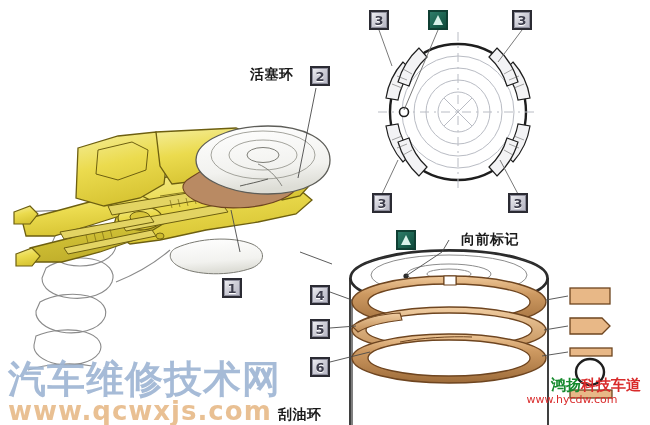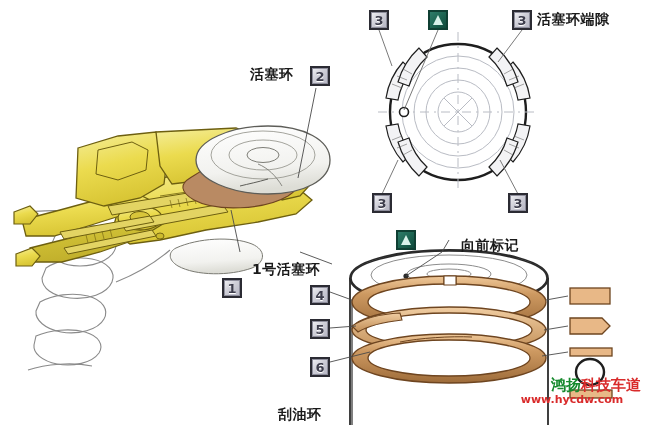--- a/index.html
+++ b/index.html
@@ -72,21 +72,21 @@
     position:absolute;left:503px;top:378px;z-index:8;text-align:center;
     font-family:"DejaVu Sans","Liberation Sans",sans-serif;
   }
   .wm-right .cn{font-size:15px;font-weight:bold;line-height:1.05;margin-left:48px;}
   .wm-right .cn span:nth-child(1){color:#178a2e;}
   .wm-right .cn span:nth-child(2){color:#178a2e;}
   .wm-right .cn span:nth-child(3){color:#d92b2b;}
   .wm-right .cn span:nth-child(4){color:#d92b2b;}
   .wm-right .cn span:nth-child(5){color:#d92b2b;}
   .wm-right .cn span:nth-child(6){color:#d92b2b;}
-  .wm-right .url{font-size:11px;font-weight:bold;color:#d92b2b;line-height:1.1;}
+  .wm-right .url{font-size:11px;font-weight:normal;color:#d92b2b;line-height:1.1;}
 </style>
 </head>
 <body>
 
 <div id="stage">
 
   <svg class="layer" viewBox="0 0 650 425">
     <defs>
       <linearGradient id="gTool" x1="0" y1="0" x2="0.3" y2="1">
         <stop offset="0%" stop-color="#f5ee9c"></stop>
@@ -312,37 +312,39 @@
   <div class="lbl" style="left:250px;top:66px;font-family:Liberation Mono, monospace;">活塞环</div>
   <div class="badge num" style="left:310px;top:66px;">2</div>
 
   <div class="badge num" style="left:222px;top:278px;">1</div>
 
   <div class="badge num" style="left:369px;top:10px;">3</div>
   <div class="badge arrow" style="left:428px;top:10px;">
     <span class="tri"></span>
   </div>
   <div class="badge num" style="left:512px;top:10px;">3</div>
-  <div class="lbl" style="left:537px;top:11px;">活塞环端隙</div>
   <div class="badge num" style="left:372px;top:193px;">3</div>
   <div class="badge num" style="left:508px;top:193px;">3</div>
 
   <div class="badge arrow" style="left:396px;top:230px;">
     <span class="tri"></span>
   </div>
-  <div class="lbl" style="left:421px;top:237px;padding-left:40px;">向前标记</div>
-
-  <div class="lbl" style="left:252px;top:261px;">1号活塞环</div>
+  <div class="lbl" style="left:421px;top:231px;padding-left:40px;">向前标记</div>
+
   <div class="badge num" style="left:310px;top:285px;">4</div>
 
   <div class="badge num" style="left:310px;top:319px;">5</div>
 
   <div class="lbl" style="left:278px;top:386px;margin-top:20px;">刮油环</div>
   <div class="badge num" style="left:310px;top:357px;">6</div>
 
+  <div class="wm-left">
+    <div class="cn">汽车维修技术网</div>
+    <div class="url">www.qcwxjs.com</div>
+  </div>
 
   <div class="wm-right">
     <div class="cn">
       <span>鸿</span><span>扬</span><span>科</span><span>技</span><span>车</span><span>道</span>
     </div>
     <div class="url">www.hycdw.com</div>
   </div>
 
 </div>
 

